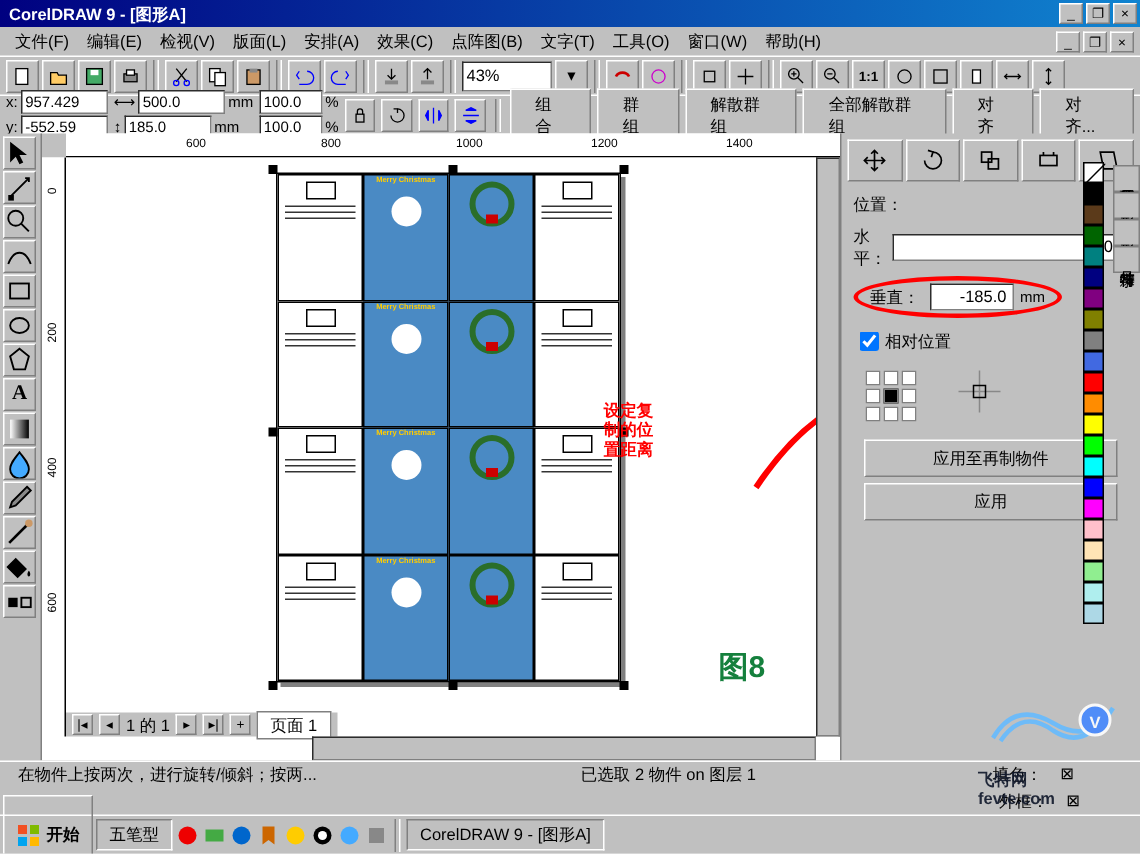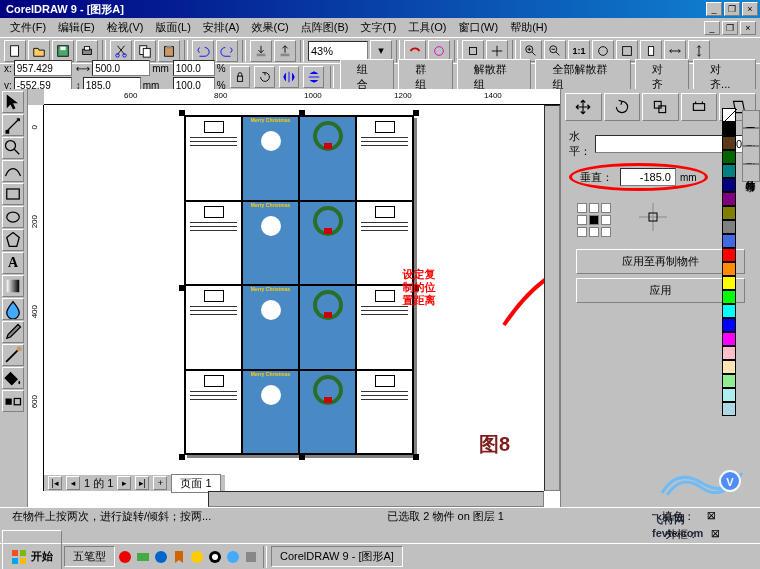--- a/index.html
+++ b/index.html
@@ -49,21 +49,21 @@
 .kitty { width: 20px; height: 20px; background: #fff; border-radius: 50%; margin: 8px auto; position: relative; }
 .merry { font-size: 5px; color: #ffcc00; text-align: center; font-weight: bold; }
 .small-frame { width: 20px; height: 12px; border: 1px solid #000; margin: 4px auto; }
 .lines { margin: 2px 4px; }
 .lines div { height: 1px; background: #333; margin: 3px 0; }
 
 .sel-handles { position: absolute; left: 138px; top: 8px; width: 234px; height: 344px; pointer-events: none; }
 .handle { position: absolute; width: 6px; height: 6px; background: #000; }
 
 .overlay-text { position: absolute; left: 75%; top: 44%; color: #ff0000; font-size: 22px; font-weight: bold; line-height: 1.2; transform: translateX(-50%); }
-.overlay-fig { position: absolute; left: 87%; top: 88%; color: #7f1d1d; font-size: 20px; font-weight: bold; }
+.overlay-fig { position: absolute; left: 87%; top: 88%; color: #15803d; font-size: 20px; font-weight: bold; }
 .arrow-overlay { position: absolute; left: 450px; top: 150px; pointer-events: none; }
 
 .page-tabs { position: absolute; bottom: 16px; left: 16px; height: 16px; display: flex; align-items: center; gap: 4px; background: #c0c0c0; font-size: 10px; padding: 0 4px; }
 .tab-btn { width: 14px; height: 14px; border: 1px solid; border-color: #fff #808080 #808080 #fff; cursor: pointer; display: flex; align-items: center; justify-content: center; font-size: 9px; }
 .tab { padding: 1px 8px; border: 1px solid #808080; background: #fff; cursor: pointer; }
 
 .scroll-h { position: absolute; bottom: 0; left: 180px; right: 16px; height: 16px; background: #c0c0c0; border: 1px inset #808080; }
 .scroll-v { position: absolute; right: 0; top: 16px; bottom: 16px; width: 16px; background: #c0c0c0; border: 1px inset #808080; }
 
 .docker { width: 200px; background: #c0c0c0; border-left: 1px solid #808080; padding: 4px; }
@@ -587,31 +587,36 @@
             <path d="M5 3v2M11 3v2" stroke="#000"></path>
           </svg>
         </div>
       <div class="dtab">
           <svg width="18" height="18" viewBox="0 0 16 16">
             <path d="M4 3h8l2 10H6z" fill="none" stroke="#000"></path>
           </svg>
         </div>
     </div>
     <div class="pos-section">
+      <div style="margin-bottom:6px">位置：</div>
       <div class="pos-row">
         <span class="plbl">水平：</span>
         <input value="0" style="">
         <span>mm</span>
       </div>
       <div class="pos-row">
         <span class="red-circle">
           <span class="plbl">垂直：</span>
           <input style="width: 56px;" value="-185.0">
           <span style="font-size:10px">mm</span>
         </span>
+      </div>
+      <div class="chk">
+        <input type="checkbox" checked="" style="">
+        <span>相对位置</span>
       </div>
       <div class="anchor-row">
         <div class="anchor-grid">
           <div class="anchor-cell"></div>
             <div class="anchor-cell"></div>
             <div class="anchor-cell"></div>
           <div class="anchor-cell"></div>
             <div class="anchor-cell sel"></div>
             <div class="anchor-cell"></div>
           <div class="anchor-cell"></div>

